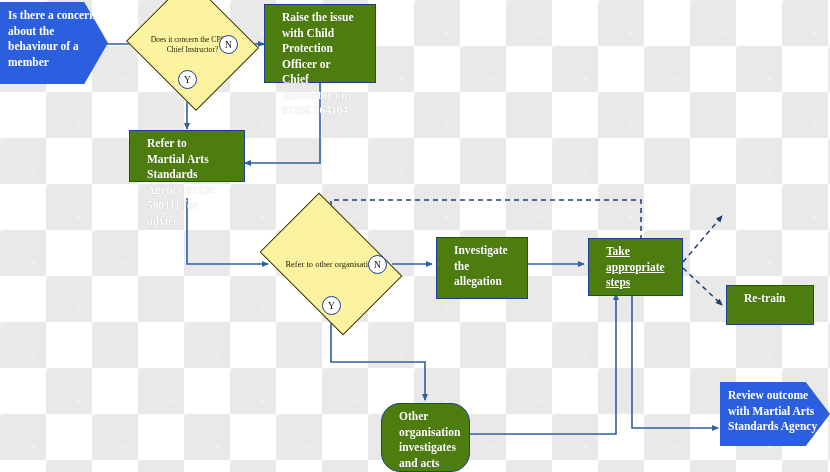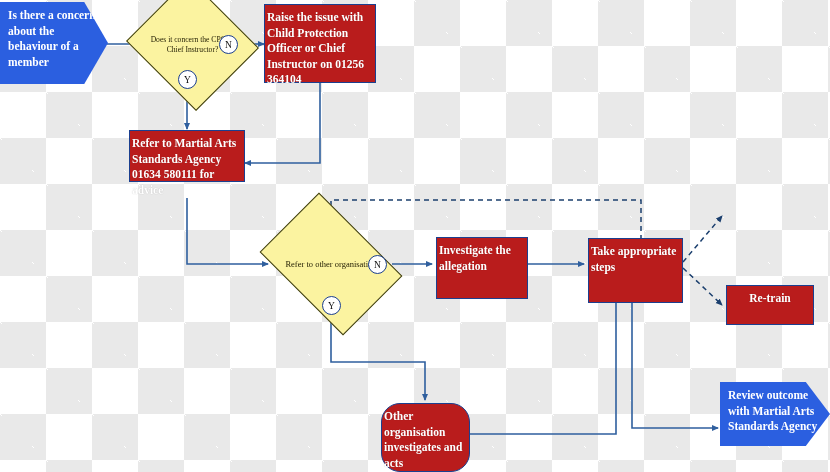--- a/index.html
+++ b/index.html
@@ -12,27 +12,27 @@
     background-image:
       linear-gradient(45deg,#e9e9e9 25%,transparent 25%,transparent 75%,#e9e9e9 75%,#e9e9e9),
       linear-gradient(45deg,#e9e9e9 25%,transparent 25%,transparent 75%,#e9e9e9 75%,#e9e9e9);
     background-size:92px 92px;
     background-position:0 0, 46px 46px;
   }
   #canvas{position:absolute;left:0;top:0;width:830px;height:472px;}
   svg.edges{position:absolute;left:0;top:0;width:830px;height:472px;pointer-events:none;}
   .node{position:absolute;box-sizing:border-box;}
   .box{
-    background:#b91c1c;
+    background:#4d7c0f;
     border:1px solid #1b3f8f;
     color:#ffffff;
     font-weight:bold;
     font-size:11.5px;
     line-height:15.5px;
-    padding:5px 2px;
+    padding:5px 17px;
     text-shadow:0 0 1px rgba(0,0,0,.25);
   }
   .pent{
     background:#2b5fe0;
     color:#ffffff;
     font-weight:bold;
     font-size:11.5px;
     line-height:15.5px;
     padding:6px 8px;
     clip-path:polygon(0 0, 78% 0, 100% 50%, 78% 100%, 0 100%);
@@ -145,26 +145,26 @@
     <span>N</span>
   </div>
   <div class="badge" style="left:322px;top:296px;">
     <span>Y</span>
   </div>
 
   <div class="node box" style="left:436px;top:237px;width:92px;height:62px;">
     <span>Investigate the allegation</span>
   </div>
 
-  <div class="node box" style="left:588px;top:238px;width:95px;height:65px;">
+  <div class="node box" style="left:588px;top:238px;width:95px;height:58px;text-decoration:underline;">
     <span>Take appropriate steps</span>
   </div>
 
 
-  <div class="node box" style="left:726px;top:285px;width:88px;height:40px;text-align:center;">
+  <div class="node box" style="left:726px;top:285px;width:88px;height:40px;">
     <span>Re-train</span>
   </div>
 
   <div class="node box" style="left:381px;top:403px;width:89px;height:69px;border-radius:19px;">
     <span>Other organisation investigates and acts</span>
   </div>
 
   <div class="node pent" style="left:720px;top:382px;width:110px;height:64px;">
     <span>Review outcome with Martial Arts Standards Agency</span>
   </div>

